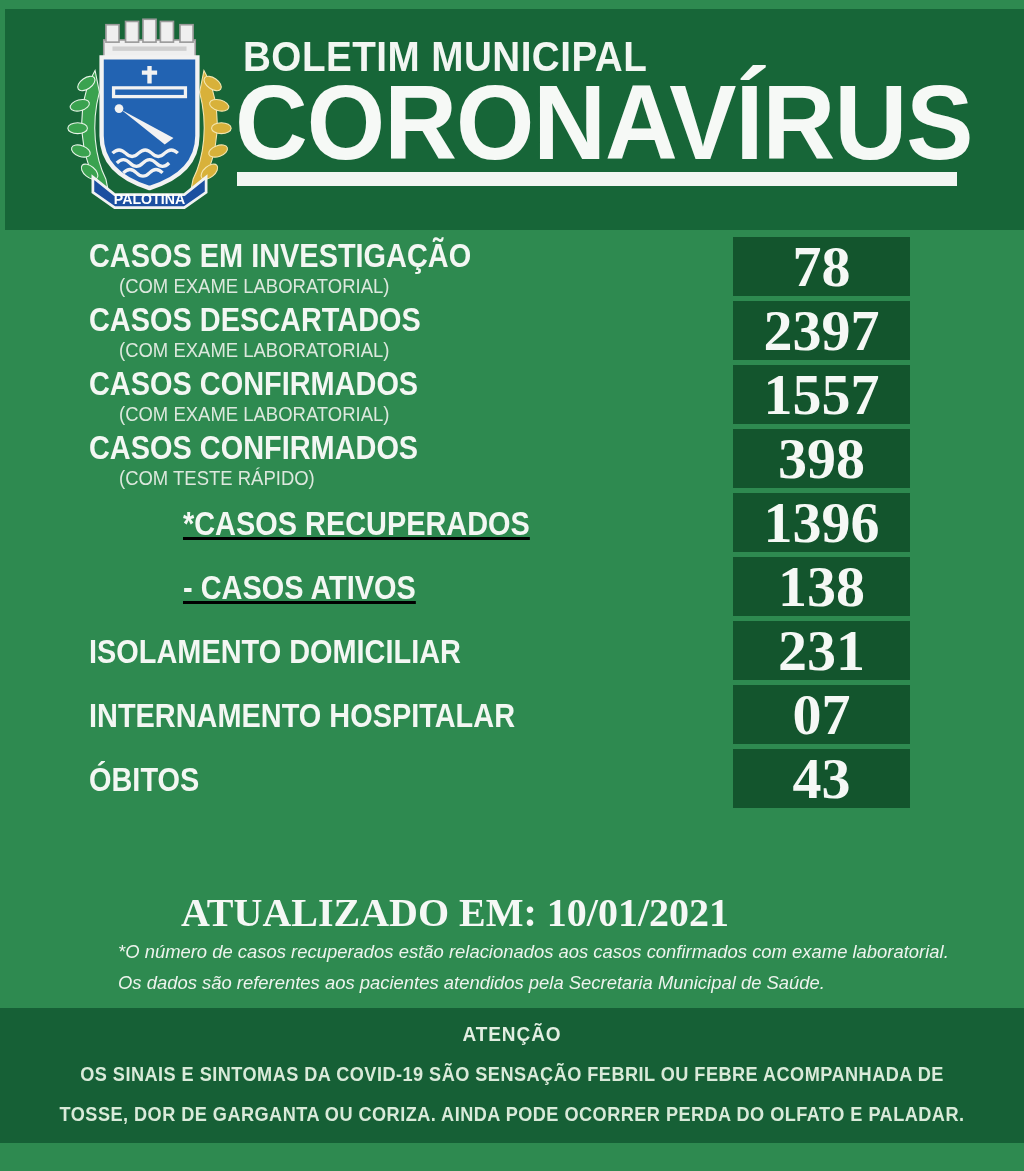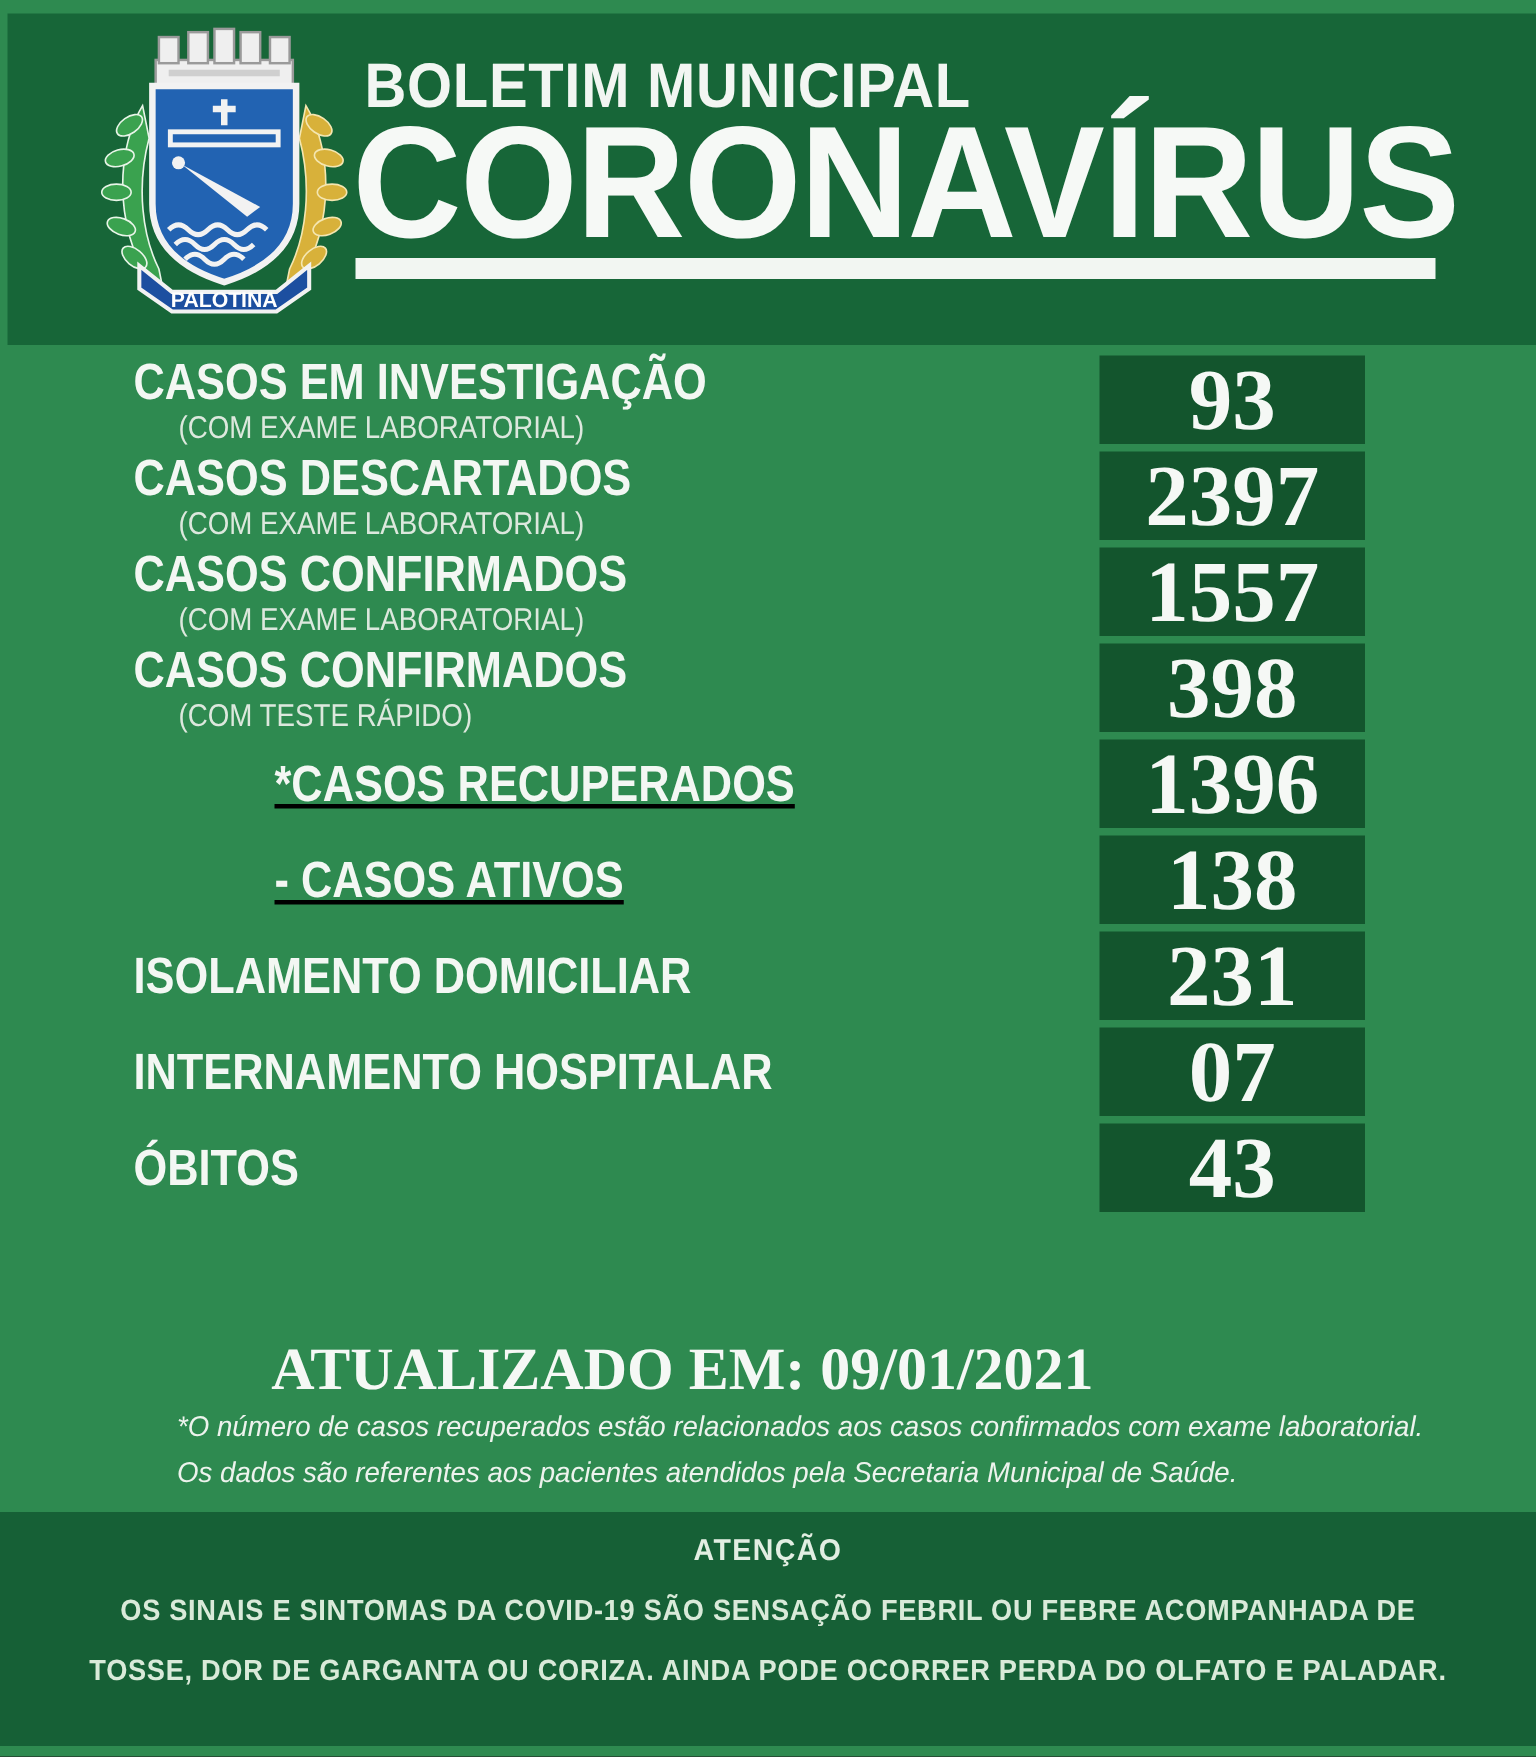--- a/index.html
+++ b/index.html
@@ -139,21 +139,21 @@
     line-height: 31px;
     white-space: nowrap;
     transform: scaleX(0.97);
     transform-origin: left top;
   }
 
   
   .alert-band {
     position: absolute;
     top: 1008px; left: 0; right: 0;
-    height: 156px;
+    height: 135px;
     background: #166036;
     text-align: center;
   }
   .alert-title {
     margin-top: 15px;
     font-size: 20px;
     font-weight: bold;
     color: #e2eee2;
     letter-spacing: 1px;
     transform: scaleX(0.95);
@@ -235,21 +235,21 @@
   </div>
 
   <div class="stats">
 
     <div class="stat-row">
       <div class="stat-labels">
         <div class="stat-label">CASOS EM INVESTIGAÇÃO</div>
         <div class="stat-sublabel">(COM EXAME LABORATORIAL)</div>
       </div>
       <div class="value-box">
-        <span>93</span>
+        <span>78</span>
       </div>
     </div>
 
     <div class="stat-row">
       <div class="stat-labels">
         <div class="stat-label">CASOS DESCARTADOS</div>
         <div class="stat-sublabel">(COM EXAME LABORATORIAL)</div>
       </div>
       <div class="value-box">
         <span>2397</span>
@@ -322,21 +322,21 @@
         <div class="stat-label">ÓBITOS</div>
 
       </div>
       <div class="value-box">
         <span>43</span>
       </div>
     </div>
 
   </div>
 
-  <div class="updated-line">ATUALIZADO EM: 09/01/2021</div>
+  <div class="updated-line">ATUALIZADO EM: 10/01/2021</div>
 
   <div class="footnotes">
     <div class="footnote">*O número de casos recuperados estão relacionados aos casos confirmados com exame laboratorial.</div>
     <div class="footnote">Os dados são referentes aos pacientes atendidos pela Secretaria Municipal de Saúde.</div>
   </div>
 
   <div class="alert-band">
     <div class="alert-title">ATENÇÃO</div>
     <div class="alert-lines">
       <div class="alert-line">OS SINAIS E SINTOMAS DA COVID-19 SÃO SENSAÇÃO FEBRIL OU FEBRE ACOMPANHADA DE</div>

